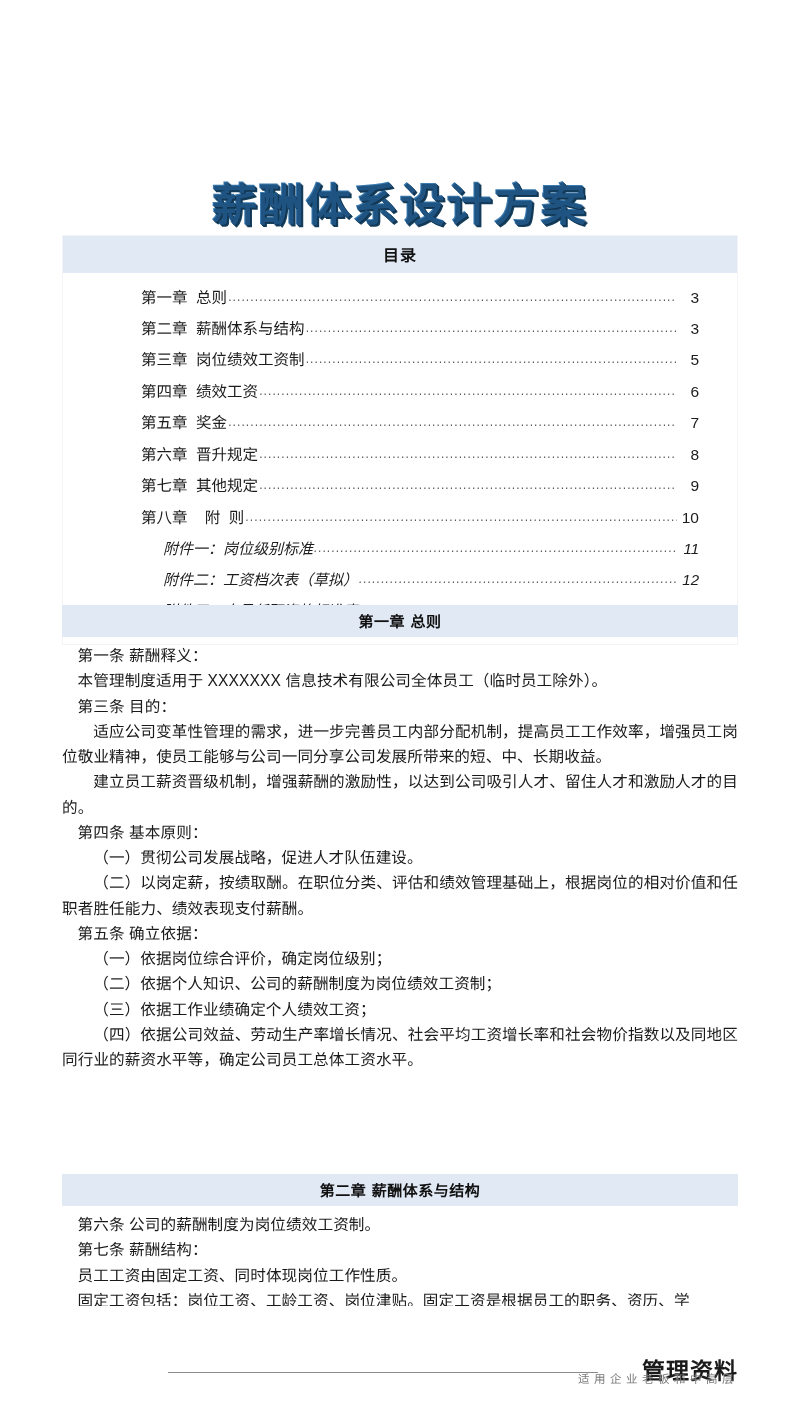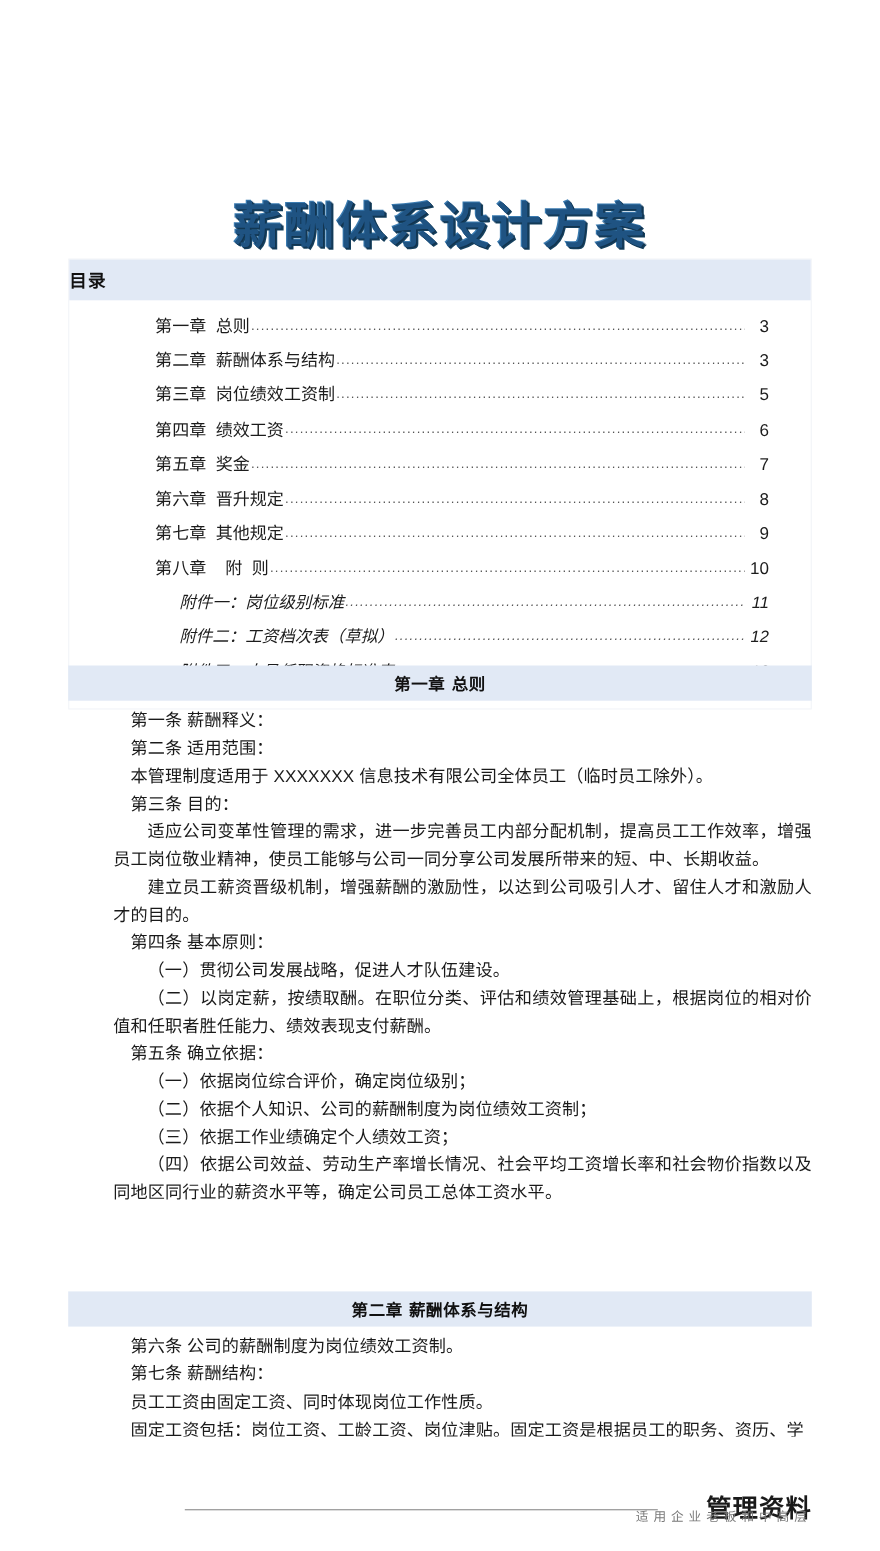--- a/index.html
+++ b/index.html
@@ -52,21 +52,21 @@
     position: absolute;
     top: 235px;
     left: 62px;
     width: 676px;
     background: #ffffff;
     border: 1px solid #f2f4f8;
     box-sizing: border-box;
   }
   .bar-heading {
     background: #e1e9f5;
-    text-align: left;
+    text-align: center;
     font-family: "DejaVu Sans", "Liberation Sans", sans-serif;
     font-weight: 700;
     font-size: 16px;
     color: #111111;
     padding: 6px 0 7px 0;
     letter-spacing: 1px;
   }
   .toc-list {
     padding: 9px 0 18px 0;
   }
@@ -121,21 +121,20 @@
     position: absolute;
     left: 62px;
     width: 676px;
     box-sizing: border-box;
   }
   #section-ch1 { top: 605px; }
   #section-ch2 { top: 1174px; }
 
   .body-text {
     padding: 6px 0 0 0;
-    margin-left: 41px;
   }
   .body-text p {
     margin: 0;
     font-size: 15.6px;
     line-height: 1.62;
     color: #1a1a1a;
     text-align: justify;
     text-justify: inter-character;
     letter-spacing: 0.1px;
   }
@@ -258,21 +257,20 @@
           <span class="dots">........................................................................................................................................................................................................</span>
           <span class="pagenum">13</span>
         </div>
       </div>
   </div>
 
   <div class="section" id="section-ch1">
     <div class="chapter-bar">第一章   总则</div>
     <div class="body-text" id="ch1-body">
         <p class="indent1">第一条  薪酬释义：</p>
-        <p class="indent1">第二条  适用范围：</p>
         <p class="indent1">本管理制度适用于 XXXXXXX 信息技术有限公司全体员工（临时员工除外）。</p>
         <p class="indent1">第三条  目的：</p>
         <p class="indent">适应公司变革性管理的需求，进一步完善员工内部分配机制，提高员工工作效率，增强员工岗位敬业精神，使员工能够与公司一同分享公司发展所带来的短、中、长期收益。</p>
         <p class="indent">建立员工薪资晋级机制，增强薪酬的激励性，以达到公司吸引人才、留住人才和激励人才的目的。</p>
         <p class="indent1">第四条  基本原则：</p>
         <p class="indent">（一）贯彻公司发展战略，促进人才队伍建设。</p>
         <p class="indent">（二）以岗定薪，按绩取酬。在职位分类、评估和绩效管理基础上，根据岗位的相对价值和任职者胜任能力、绩效表现支付薪酬。</p>
         <p class="indent1">第五条  确立依据：</p>
         <p class="indent">（一）依据岗位综合评价，确定岗位级别；</p>
         <p class="indent">（二）依据个人知识、公司的薪酬制度为岗位绩效工资制；</p>

